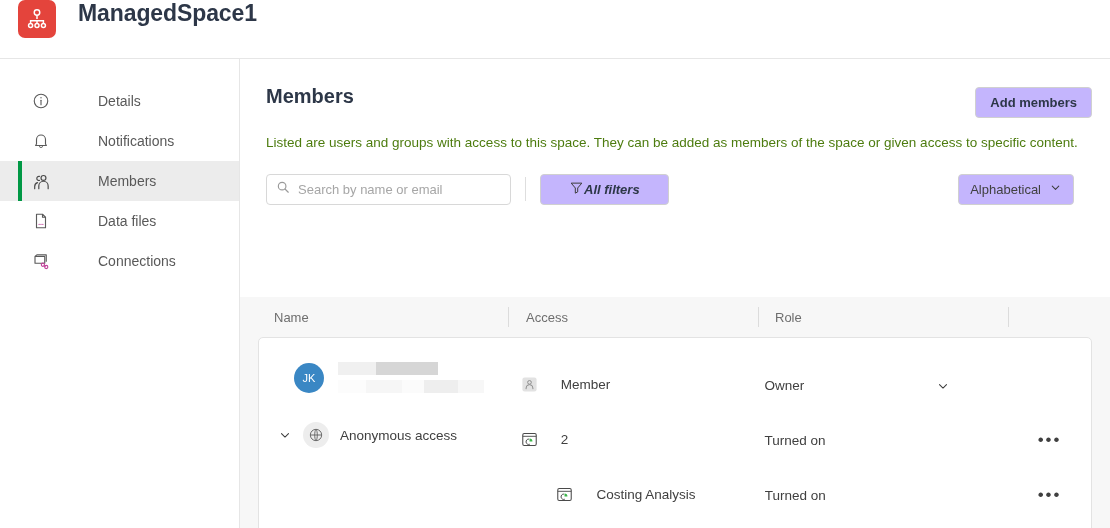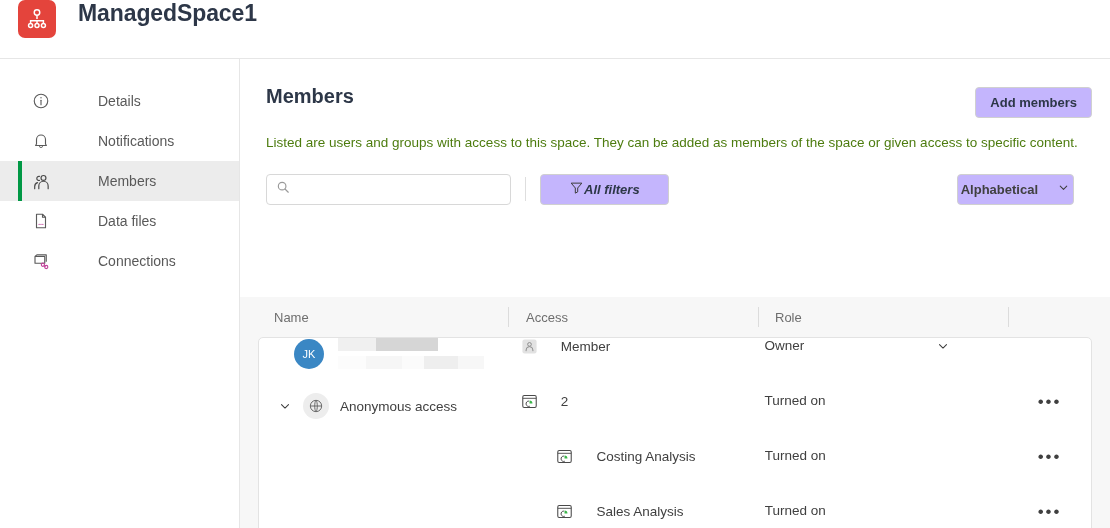--- a/index.html
+++ b/index.html
@@ -138,23 +138,23 @@
     background: #dedede;
     margin: 0 14px;
   }
   .btn-filters {
     height: 31px;
     padding: 0 28px;
     display: flex; align-items: center;  font-style: italic;
   }
   .btn-sort {
     height: 31px;
-    padding: 0 3px;
-    display: flex; align-items: center; gap: 19px;
-    font-weight: bold;
+    padding: 0 11px;
+    display: flex; align-items: center; gap: 8px;
+    font-weight: normal;
     color: #404040;
     font-size: 13px;
     margin-right: 18px;
   }
 
   
   .table-zone {
     position: absolute;
     left: 0; right: 0;
     top: 238px; bottom: 0;
@@ -187,21 +187,21 @@
 
   .card {
     margin: 0 18px 0 18px;
     background: #ffffff;
     border: 1px solid #e3e3e3;
     border-radius: 5px;
     overflow: hidden;
   }
   .row {
     display: flex;
-    align-items: flex-start;
+    align-items: flex-end;
     height: 55px;
     padding-left: 18px;
     font-size: 13.5px;
     color: #404040;
   }
   .cell-name   { width: 250px; display: flex; align-items: center; }
   .cell-access { width: 250px; display: flex; align-items: center; gap: 23px; }
   .cell-role   { width: 250px; display: flex; align-items: center; }
   .cell-act    { width: 85px; display: flex; align-items: center; justify-content: center; }
 
@@ -342,20 +342,21 @@
 
       <div class="toolbar">
         <div class="toolbar-left">
           <div class="search-box">
             <span>
               <svg width="14" height="14" viewBox="0 0 24 24" fill="none" stroke="#9a9a9a" stroke-width="2">
                 <circle cx="10.5" cy="10.5" r="6.5"></circle>
                 <path d="M15.4 15.4L21 21" stroke-linecap="round"></path>
               </svg>
             </span>
+            <input type="text" placeholder="Search by name or email" style="">
           </div>
           <div class="tool-divider"></div>
           <button class="btn btn-filters">
             <span>
               <svg width="15" height="15" viewBox="0 0 24 24" fill="none" stroke="#3d3d3d" stroke-width="1.6">
                 <path d="M3.5 5h17l-6.6 7.8V19l-3.8 2v-8.2z" stroke-linejoin="round"></path>
               </svg>
             </span>
             <span>All filters</span>
           </button>

